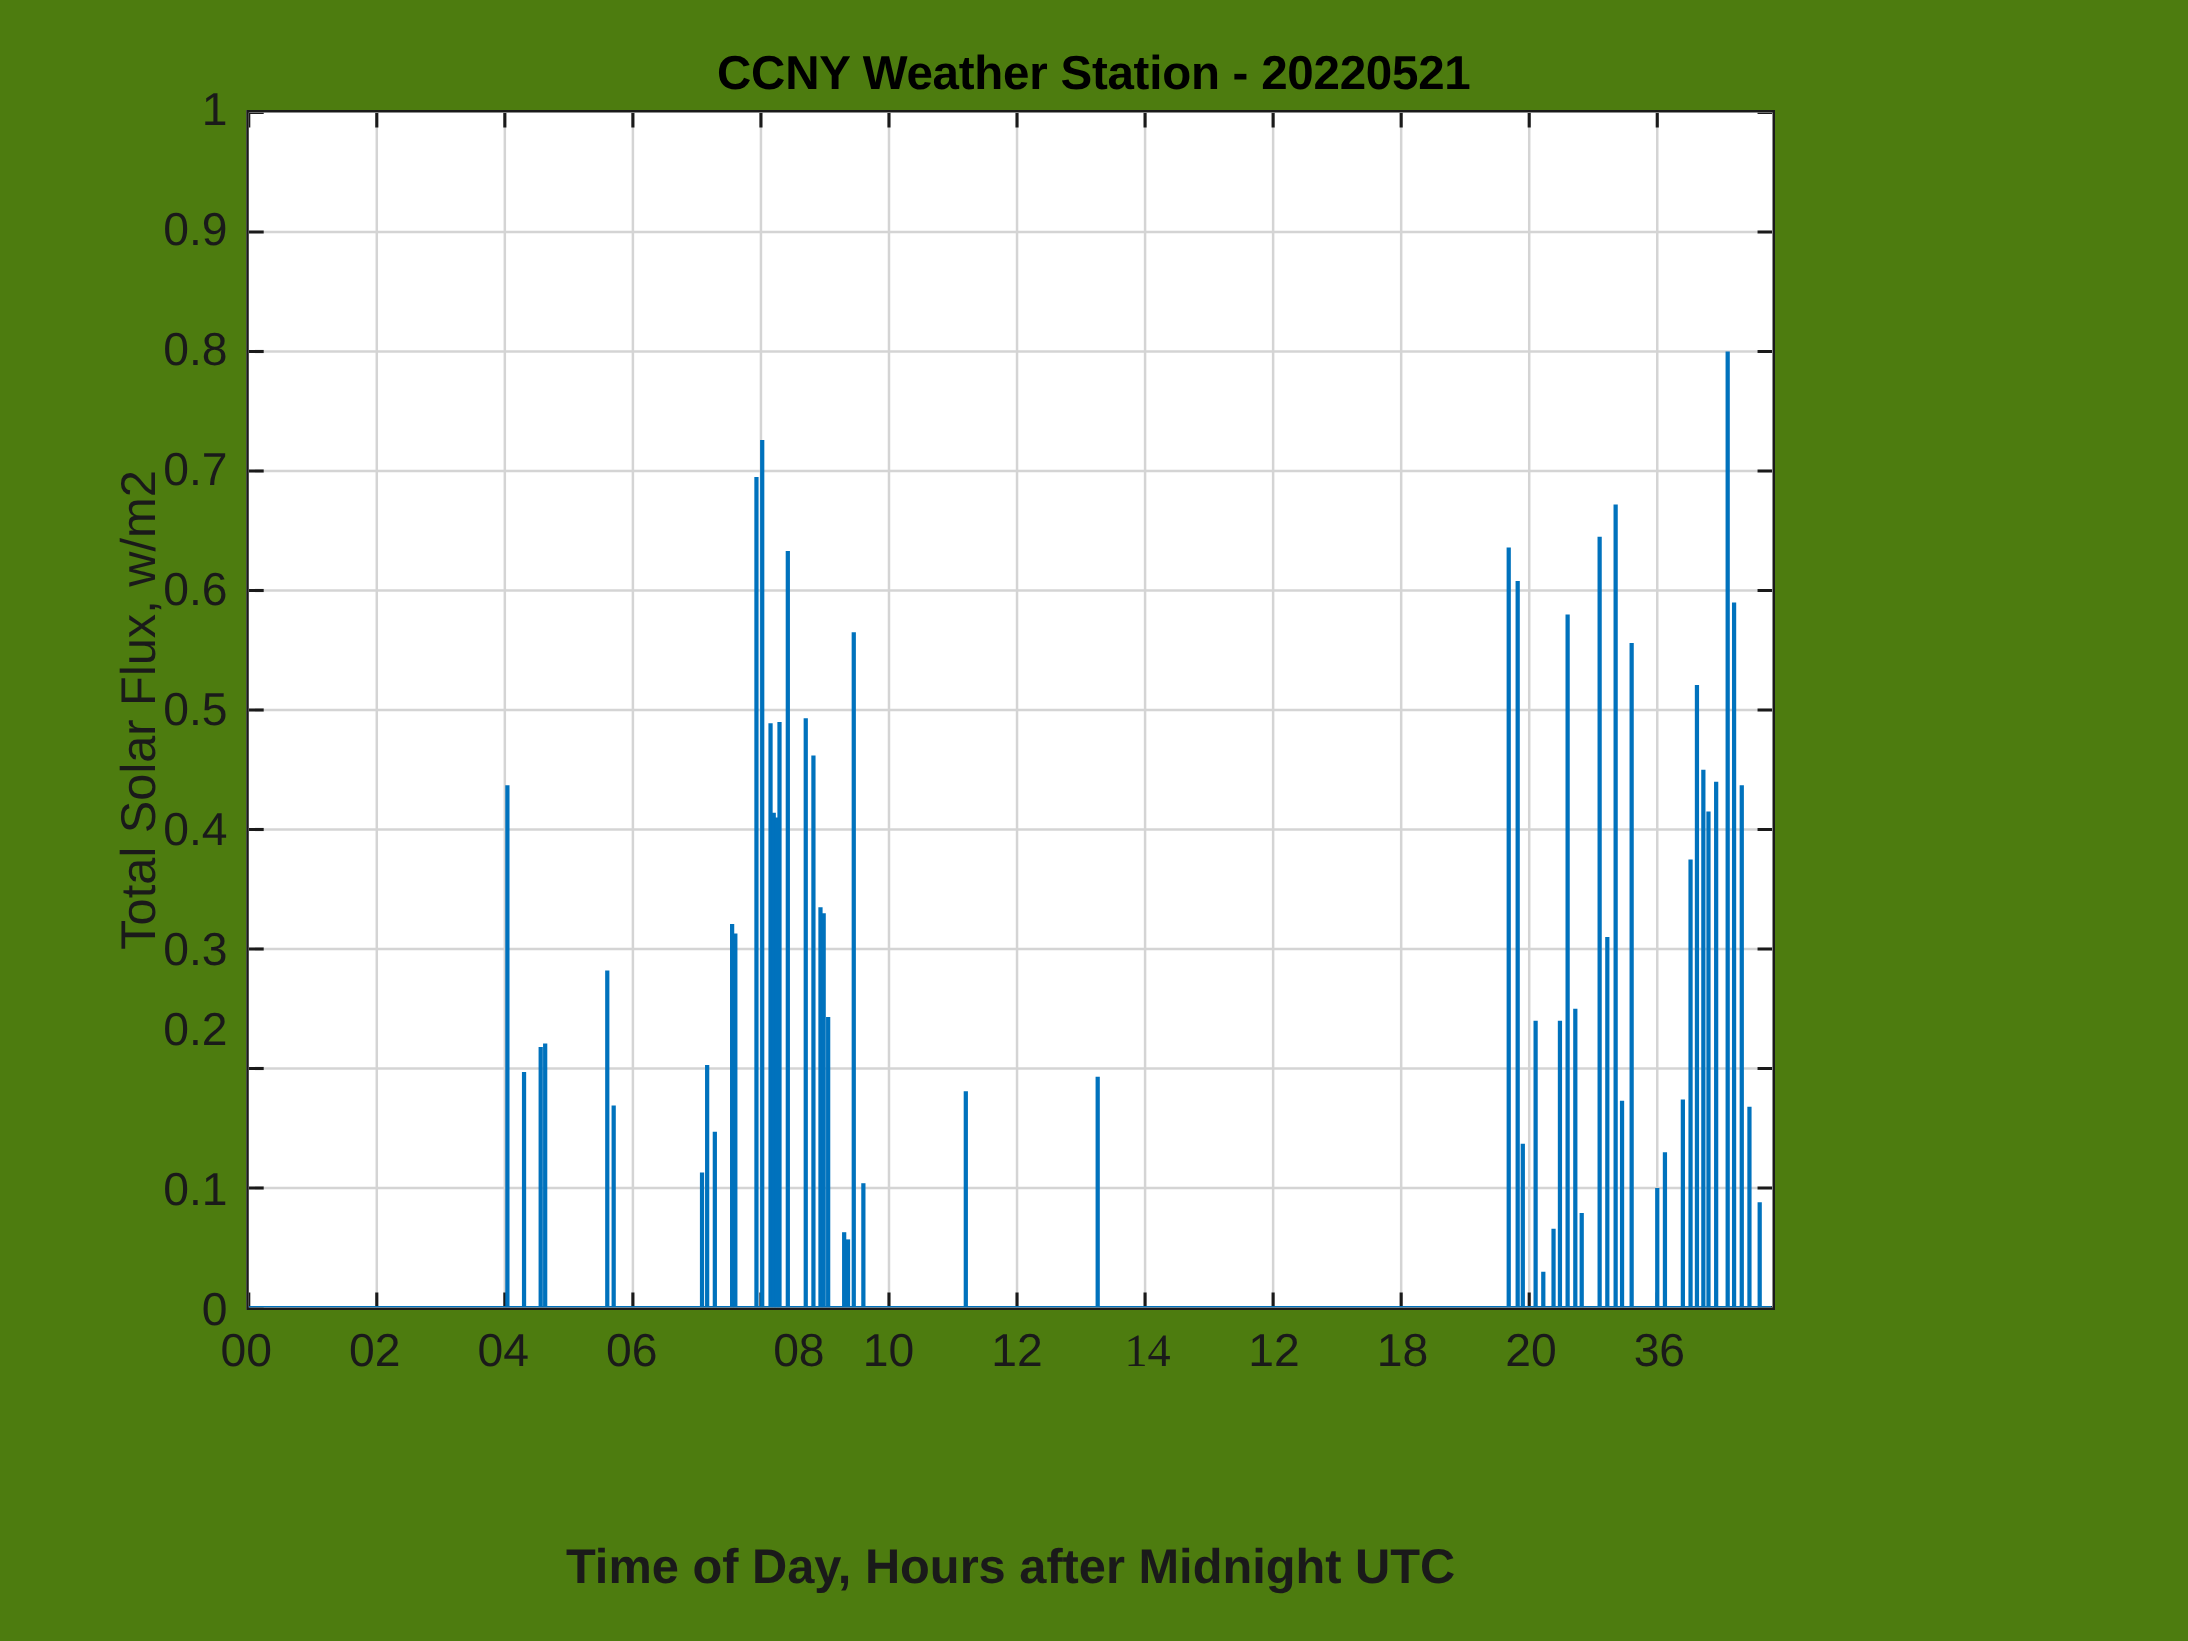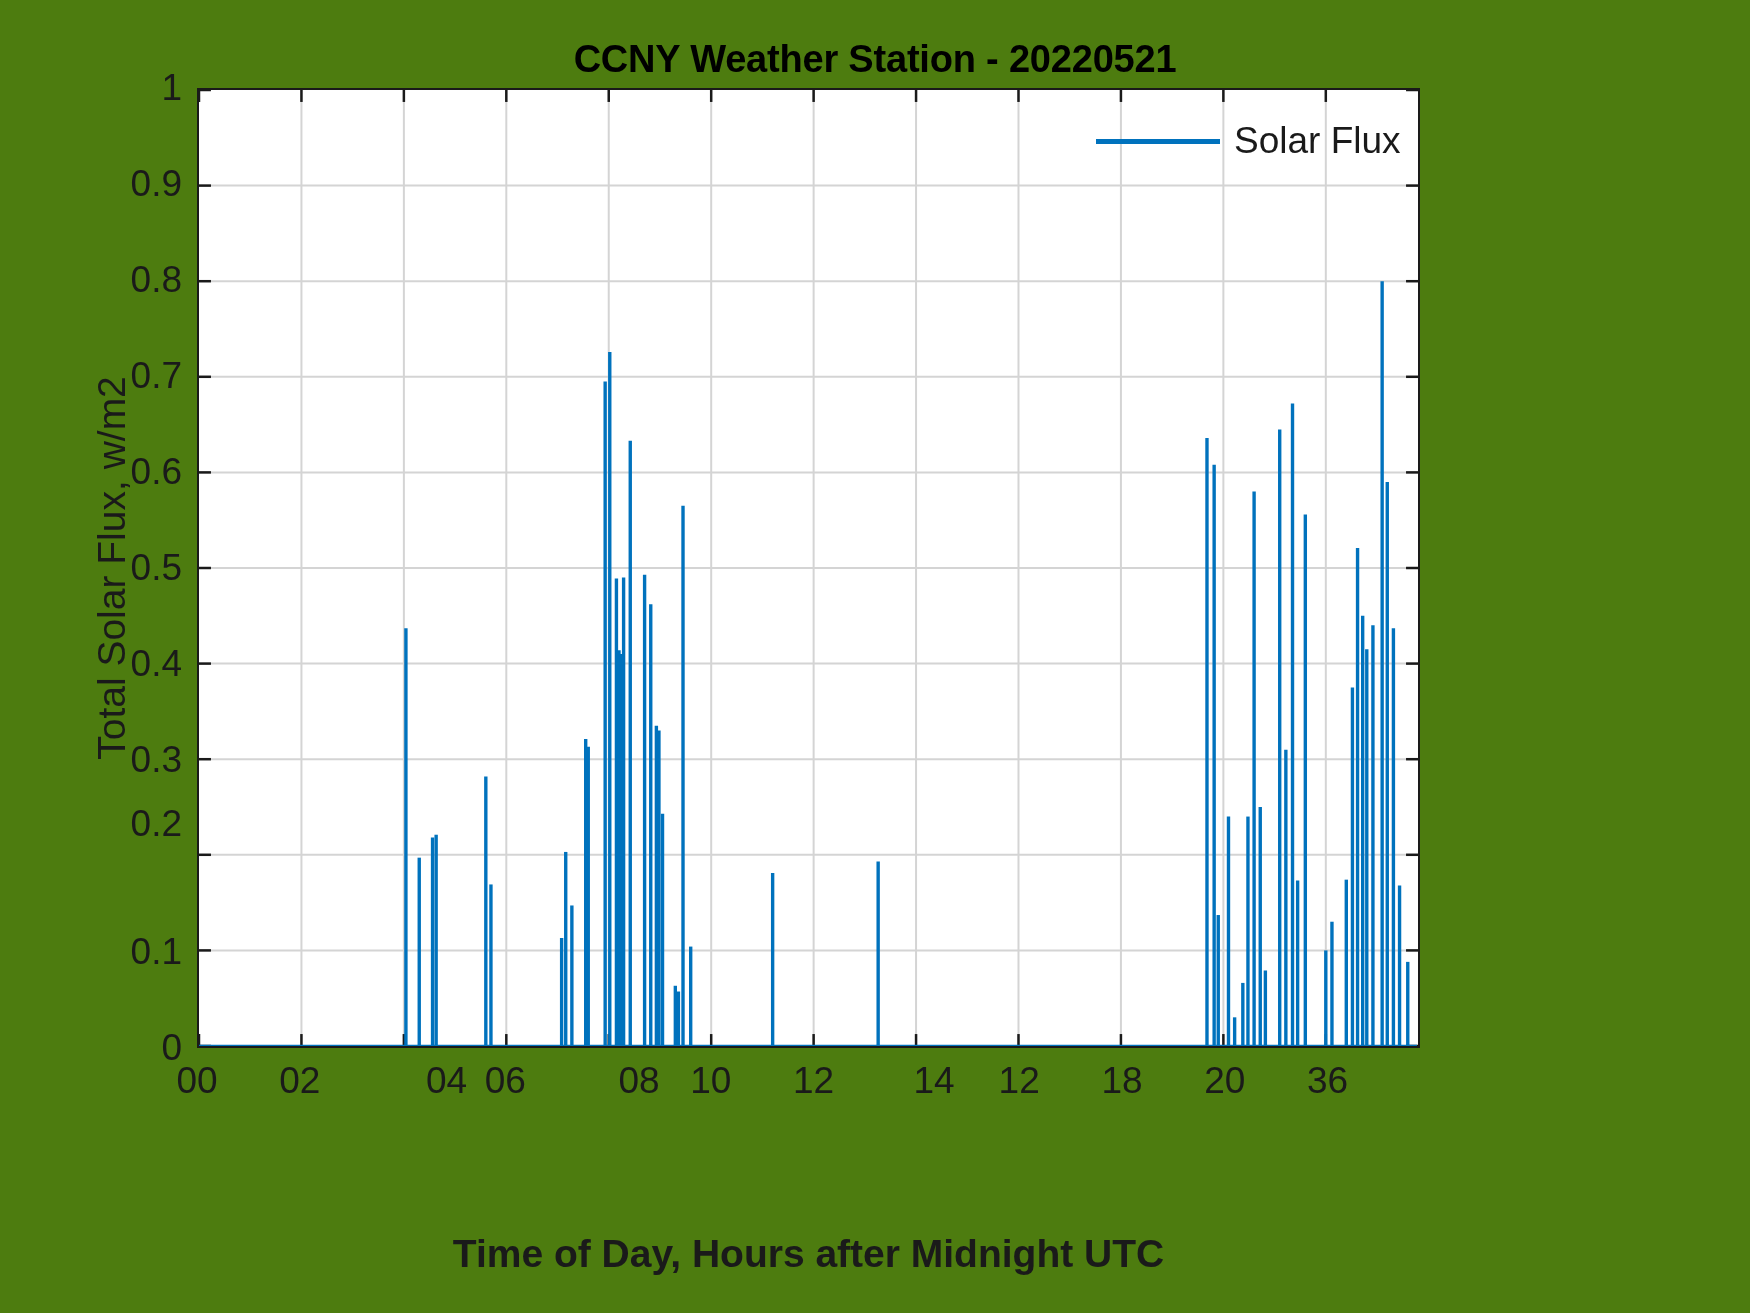--- a/index.html
+++ b/index.html
@@ -275,34 +275,30 @@
       <div class="ytick-label" style="top: 480px;">0.5</div>
       <div class="ytick-label" style="top: 384px; margin-left: 33px;">0.6</div>
       <div class="ytick-label" style="top: 288px;">0.7</div>
       <div class="ytick-label" style="top: 192px;">0.8</div>
       <div class="ytick-label" style="top: 96px;">0.9</div>
       <div class="ytick-label" style="top: 0px;">1</div>
     </div>
   <div id="xtick-labels">
       <div class="xtick-label" style="left: 0px;">00</div>
       <div class="xtick-label" style="left: 102.773px;">02</div>
-      <div class="xtick-label" style="left: 205.546px; margin-left: 44px;">04</div>
+      <div class="xtick-label" style="left: 205.546px;">04</div>
       <div class="xtick-label" style="left: 308.319px;">06</div>
       <div class="xtick-label" style="left: 411.092px; margin-left: 31px;">08</div>
       <div class="xtick-label" style="left: 513.866px;">10</div>
       <div class="xtick-label" style="left: 616.639px;">12</div>
-      <div class="xtick-label" style="left: 737px;">14</div>
+      <div class="xtick-label" style="left: 721px; font-family: Liberation Serif, serif;">14</div>
       <div class="xtick-label" style="left: 822.185px;">12</div>
       <div class="xtick-label" style="left: 924.958px;">18</div>
       <div class="xtick-label" style="left: 1027.73px;">20</div>
       <div class="xtick-label" style="left: 1130.5px;">36</div>
     </div>
 
   <div id="xlabel">Time of Day, Hours after Midnight UTC</div>
 
   <div id="ylabel">Total Solar Flux, w/m2</div>
 
-  <div id="legend">
-    <span id="legend-line" style="background: rgb(0, 114, 189);"></span>
-    <span id="legend-label">Solar Flux</span>
-  </div>
 
 </div>
 
 </body></html>

